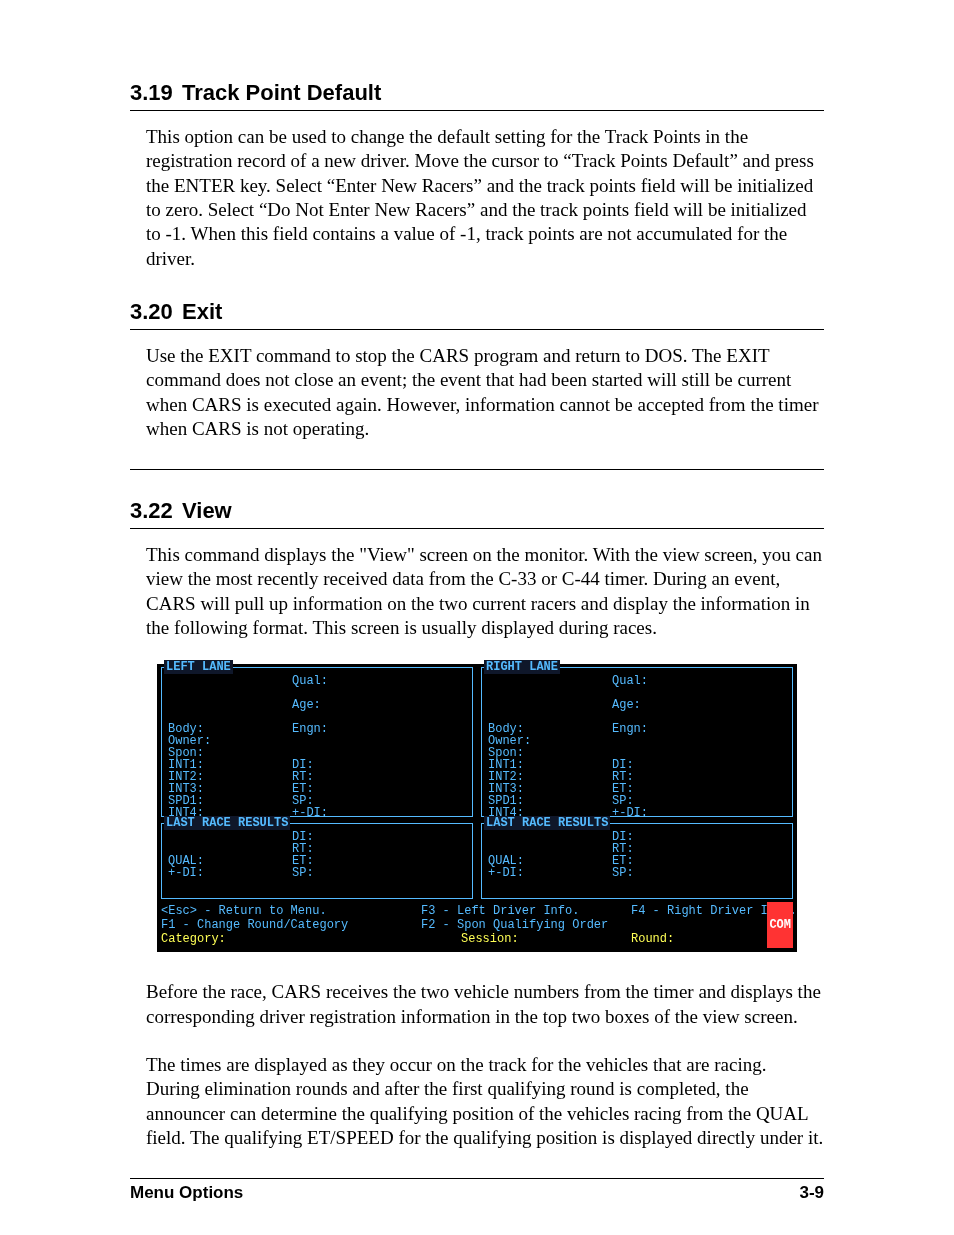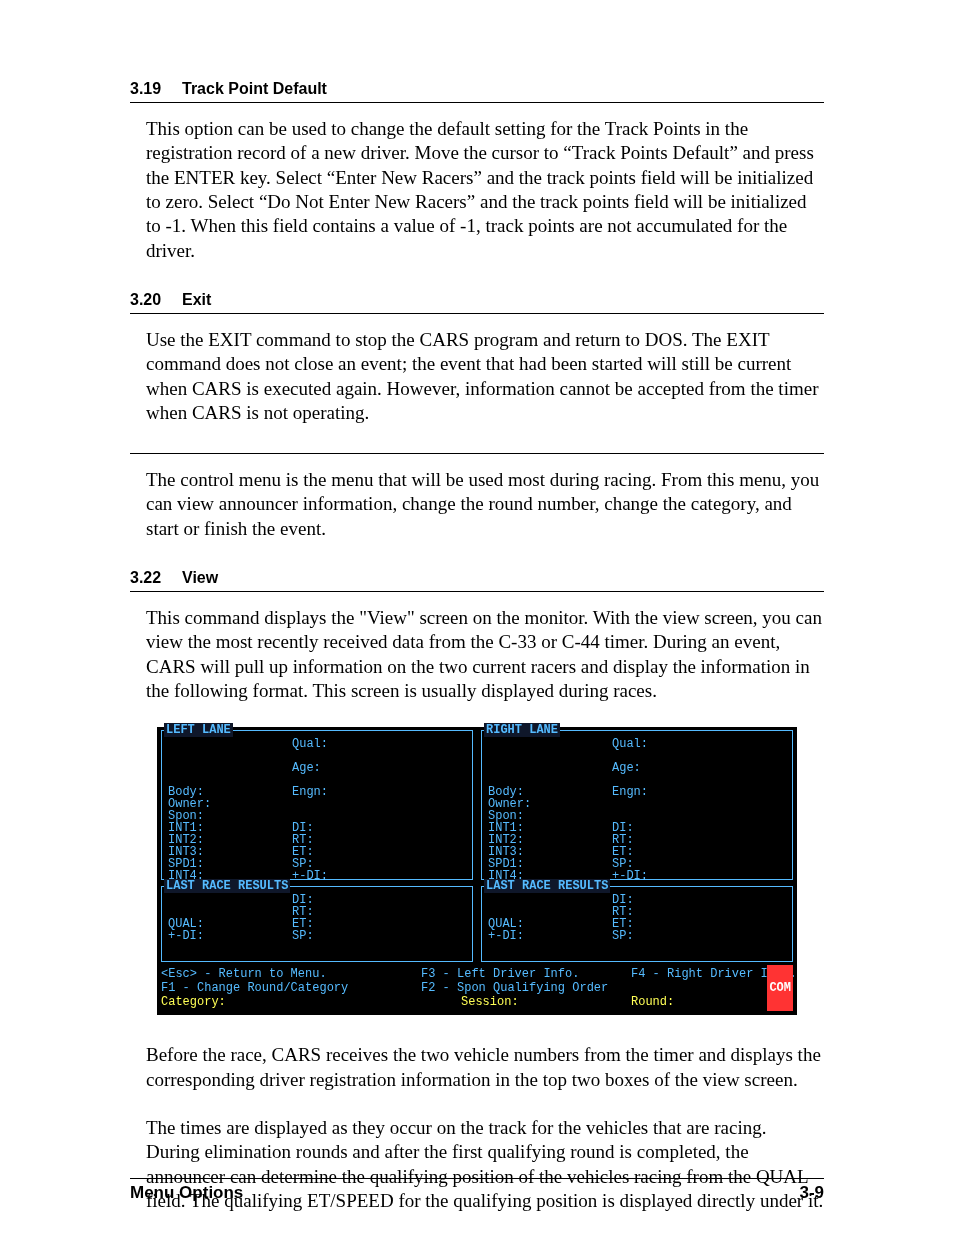--- a/index.html
+++ b/index.html
@@ -15,21 +15,21 @@
   }
   .page {
     position: absolute;
     left: 130px;
     top: 80px;
     width: 694px;
   }
   h2 {
     font-family: Arial, Helvetica, sans-serif;
     font-weight: bold;
-    font-size: 16px;
+    font-size: 22px;
     margin: 0 0 4px 0;
   }
   .num { display: inline-block; width: 52px; }
   .rule {
     border: none;
     border-top: 1.2px solid #000;
     margin: 2px 0 14px 0;
   }
   p.body {
     margin: 0 0 24px 16px;
@@ -111,21 +111,20 @@
   </div>
 
   <div class="section">
     <h2><span class="num">3.20</span><span>Exit</span></h2>
     <hr class="rule">
     <p class="body">Use the EXIT command to stop the CARS program and return to DOS. The EXIT command does not close an event; the event that had been started will still be current when CARS is executed again. However, information cannot be accepted from the timer when CARS is not operating.</p>
   </div>
 
   <div class="section">
     <hr class="rule">
-    <p class="body">The control menu is the menu that will be used most during racing. From this menu, you can view announcer information, change the round number, change the category, and start or finish the event.</p>
   </div>
 
   <div class="section">
     <h2><span class="num">3.22</span><span>View</span></h2>
     <hr class="rule">
     <p class="body">This command displays the "View" screen on the monitor. With the view screen, you can view the most recently received data from the C-33 or C-44 timer. During an event, CARS will pull up information on the two current racers and display the information in the following format. This screen is usually displayed during races.</p>
   </div>
 
   <div class="dos-wrap">
     <div class="dos">

